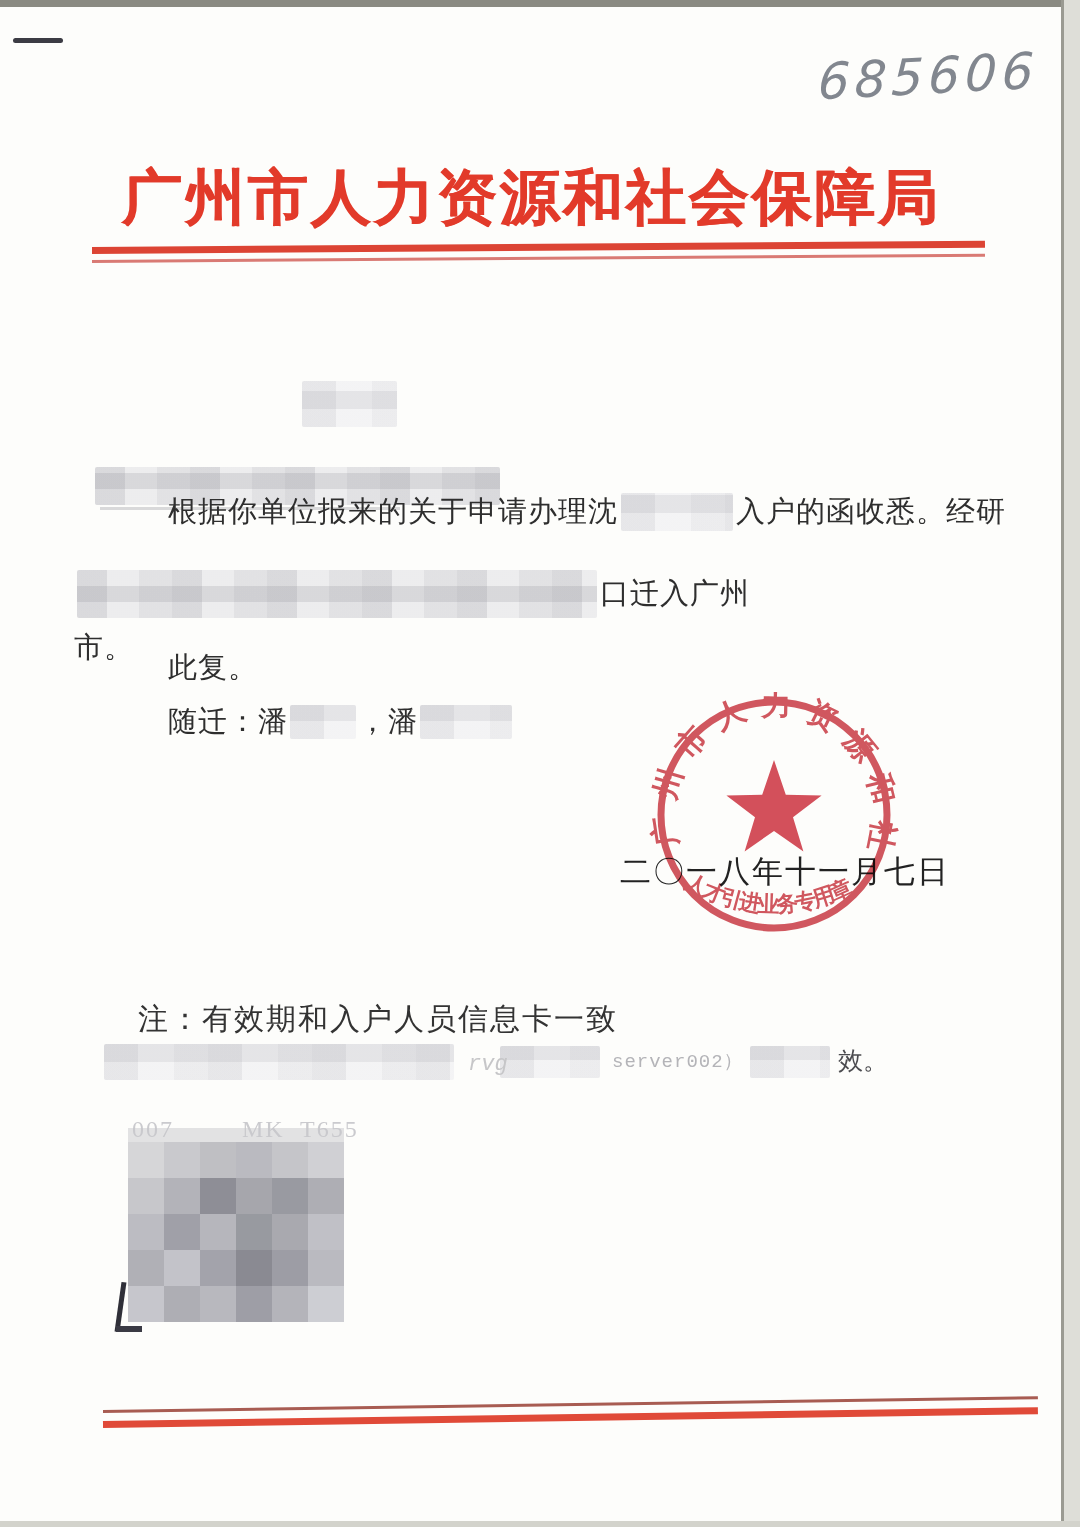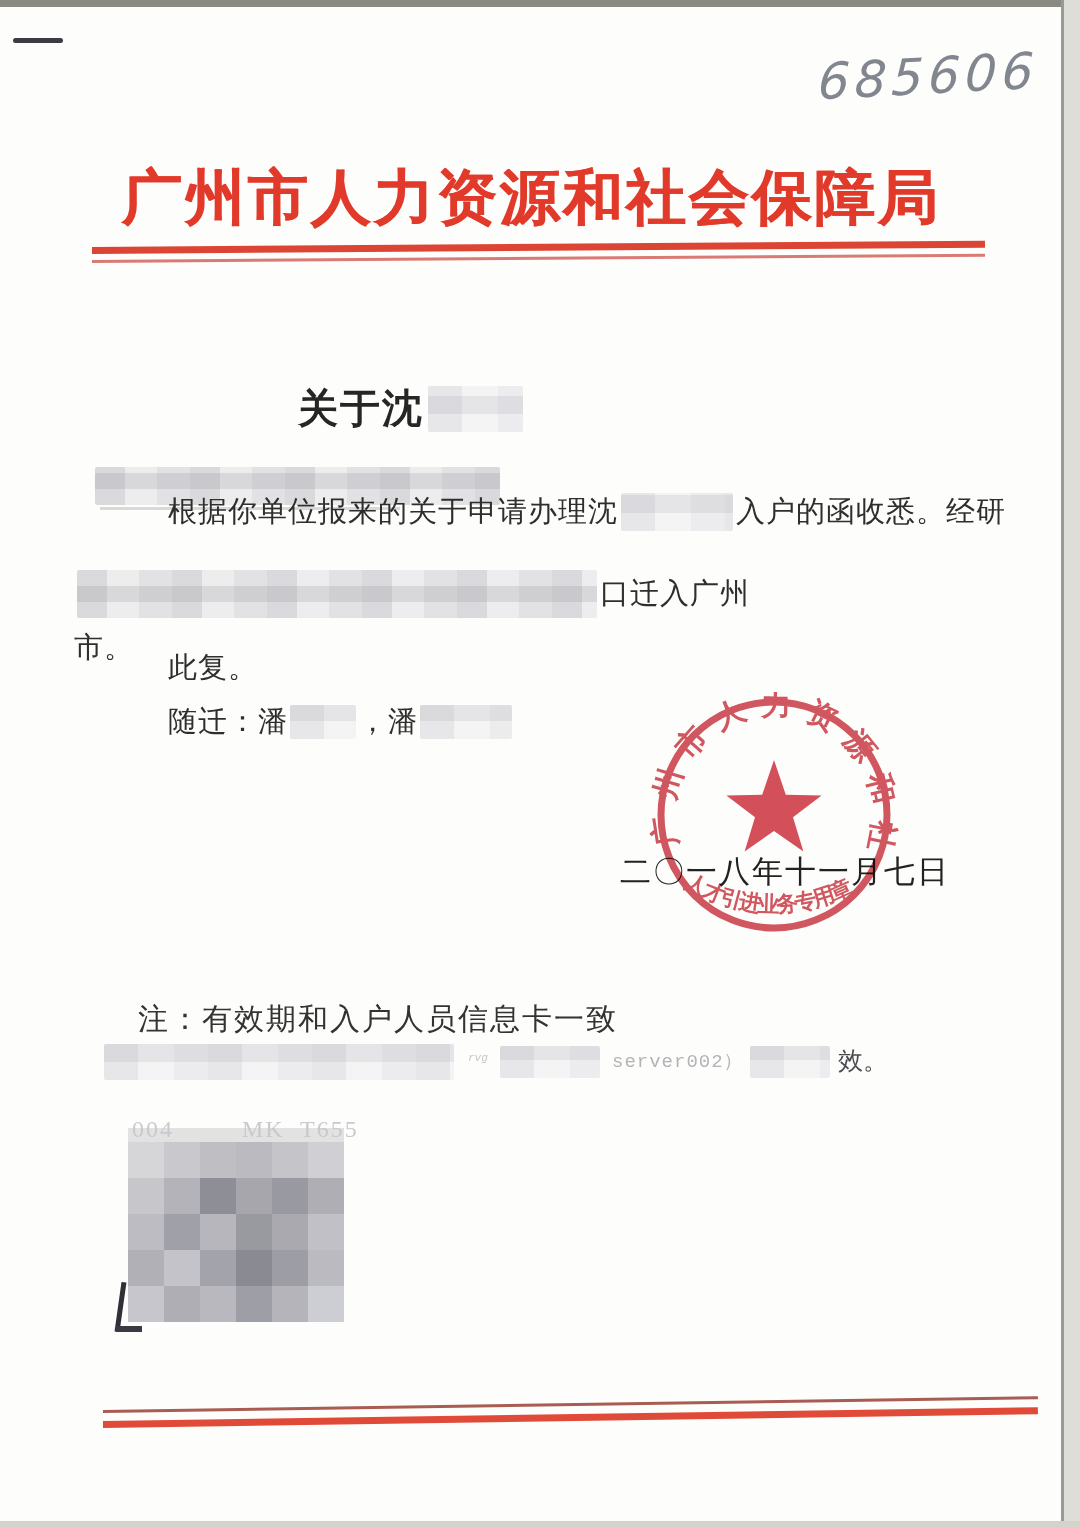--- a/index.html
+++ b/index.html
@@ -69,21 +69,21 @@
 
   
   .stamp{left:648px;top:692px;width:252px;height:252px;opacity:.92;mix-blend-mode:multiply;}
   .issue-date{left:620px;top:851px;font-size:31px;letter-spacing:2px;color:#222;white-space:nowrap;z-index:1;}
   .stamp-wrap{z-index:2;}
 
   .note-line{left:138px;top:999px;font-size:30px;letter-spacing:2px;color:#333;white-space:nowrap;}
 
   
   .foot-frag{font-family:"Liberation Mono","DejaVu Sans Mono",monospace;}
-  .frag-rvg{left:468px;top:1052px;font-size:11px;color:#c6c6c8;font-style:italic;}
+  .frag-rvg{left:468px;top:1052px;font-size:22px;color:#c6c6c8;font-style:italic;}
   .frag-server{left:612px;top:1048px;font-size:19px;color:#b4b4b8;letter-spacing:1px;}
   .frag-end{left:838px;top:1044px;font-size:25px;color:#4c4c50;font-family:"Liberation Serif",serif;}
   .fr1{left:104px;top:1044px;width:350px;height:36px;}
   .fr2{left:500px;top:1046px;width:100px;height:32px;}
   .fr3{left:750px;top:1046px;width:80px;height:32px;}
 
   .faint-code{top:1116px;font-size:24px;color:rgba(130,132,142,.42);letter-spacing:2px;font-family:"Liberation Serif",serif;}
   .fc1{left:132px;} .fc2{left:242px;} .fc3{left:300px;}
 
   
@@ -105,21 +105,20 @@
   <div class="abs corner-dash"></div>
 
   <div class="abs handwritten">685606</div>
 
   <div class="abs agency-title">广州市人力资源和社会保障局</div>
   <div class="abs rule rule-top-thick"></div>
   <div class="abs rule rule-top-thin"></div>
 
 
   <div class="abs subject">
-    <span>关于沈</span>
     <span class="redact redact-light" style="width:95px;height:46px;margin:0 4px;"></span>
   </div>
 
   <div class="abs redact" style="left:95px;top:467px;width:405px;height:38px;"></div>
   <div class="abs" style="left:100px;top:507px;width:300px;height:3px;background:rgba(150,150,158,.35);"></div>
 
   <div class="abs body-line bl1">
     <span>根据你单位报来的关于申请办理沈</span>
     <span class="redact redact-light" style="width:112px;height:38px;margin:0 3px;"></span>
     <span>入户的函收悉。经研</span>
@@ -160,21 +159,21 @@
 
   <div class="abs note-line">注：有效期和入户人员信息卡一致</div>
 
   <div class="abs redact redact-light fr1"></div>
   <div class="abs redact redact-light fr2"></div>
   <div class="abs redact redact-light fr3"></div>
   <div class="abs foot-frag frag-rvg">rvg</div>
   <div class="abs foot-frag frag-server">server002）</div>
   <div class="abs frag-end">效。</div>
 
-  <div class="abs faint-code fc1">004</div>
+  <div class="abs faint-code fc1">007</div>
   <div class="abs faint-code fc2">MK</div>
   <div class="abs faint-code fc3">T655</div>
 
   <div class="abs mosaic-top"></div>
   <div class="abs mosaic" id="mosaic">
       <div style="background: rgb(214, 214, 216);"></div>
       <div style="background: rgb(201, 201, 205);"></div>
       <div style="background: rgb(191, 191, 195);"></div>
       <div style="background: rgb(186, 186, 192);"></div>
       <div style="background: rgb(197, 197, 201);"></div>

